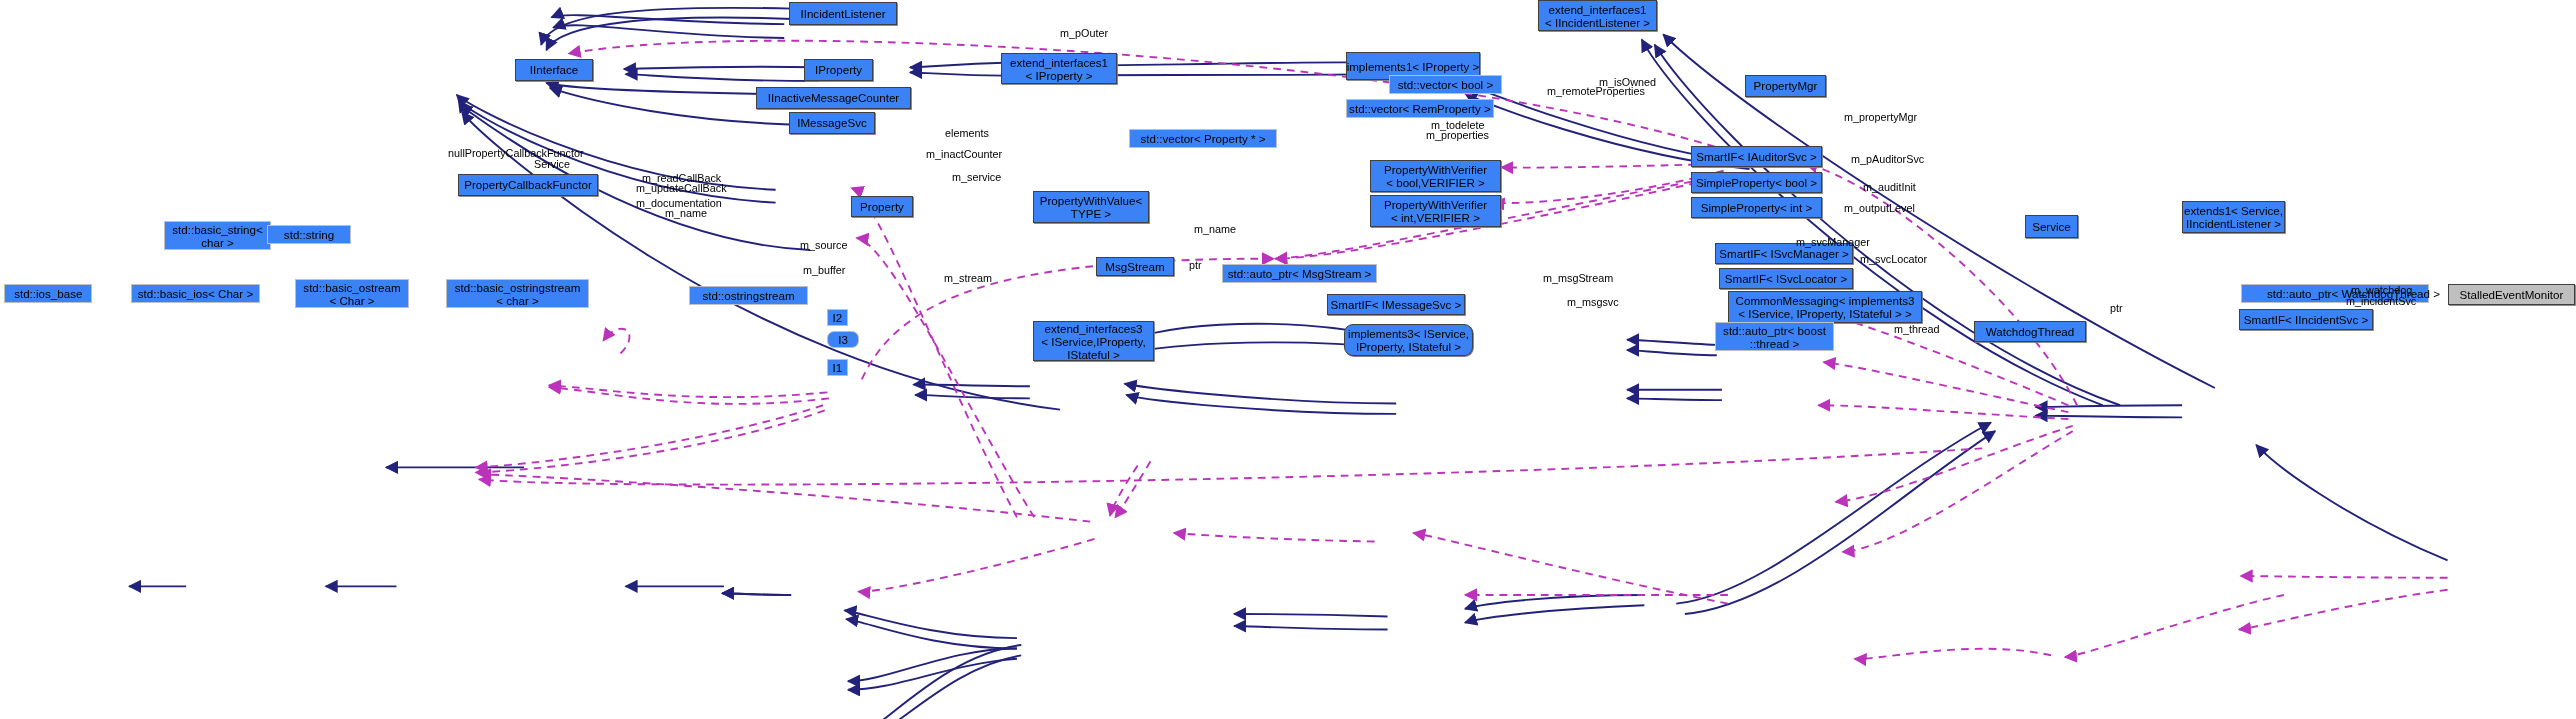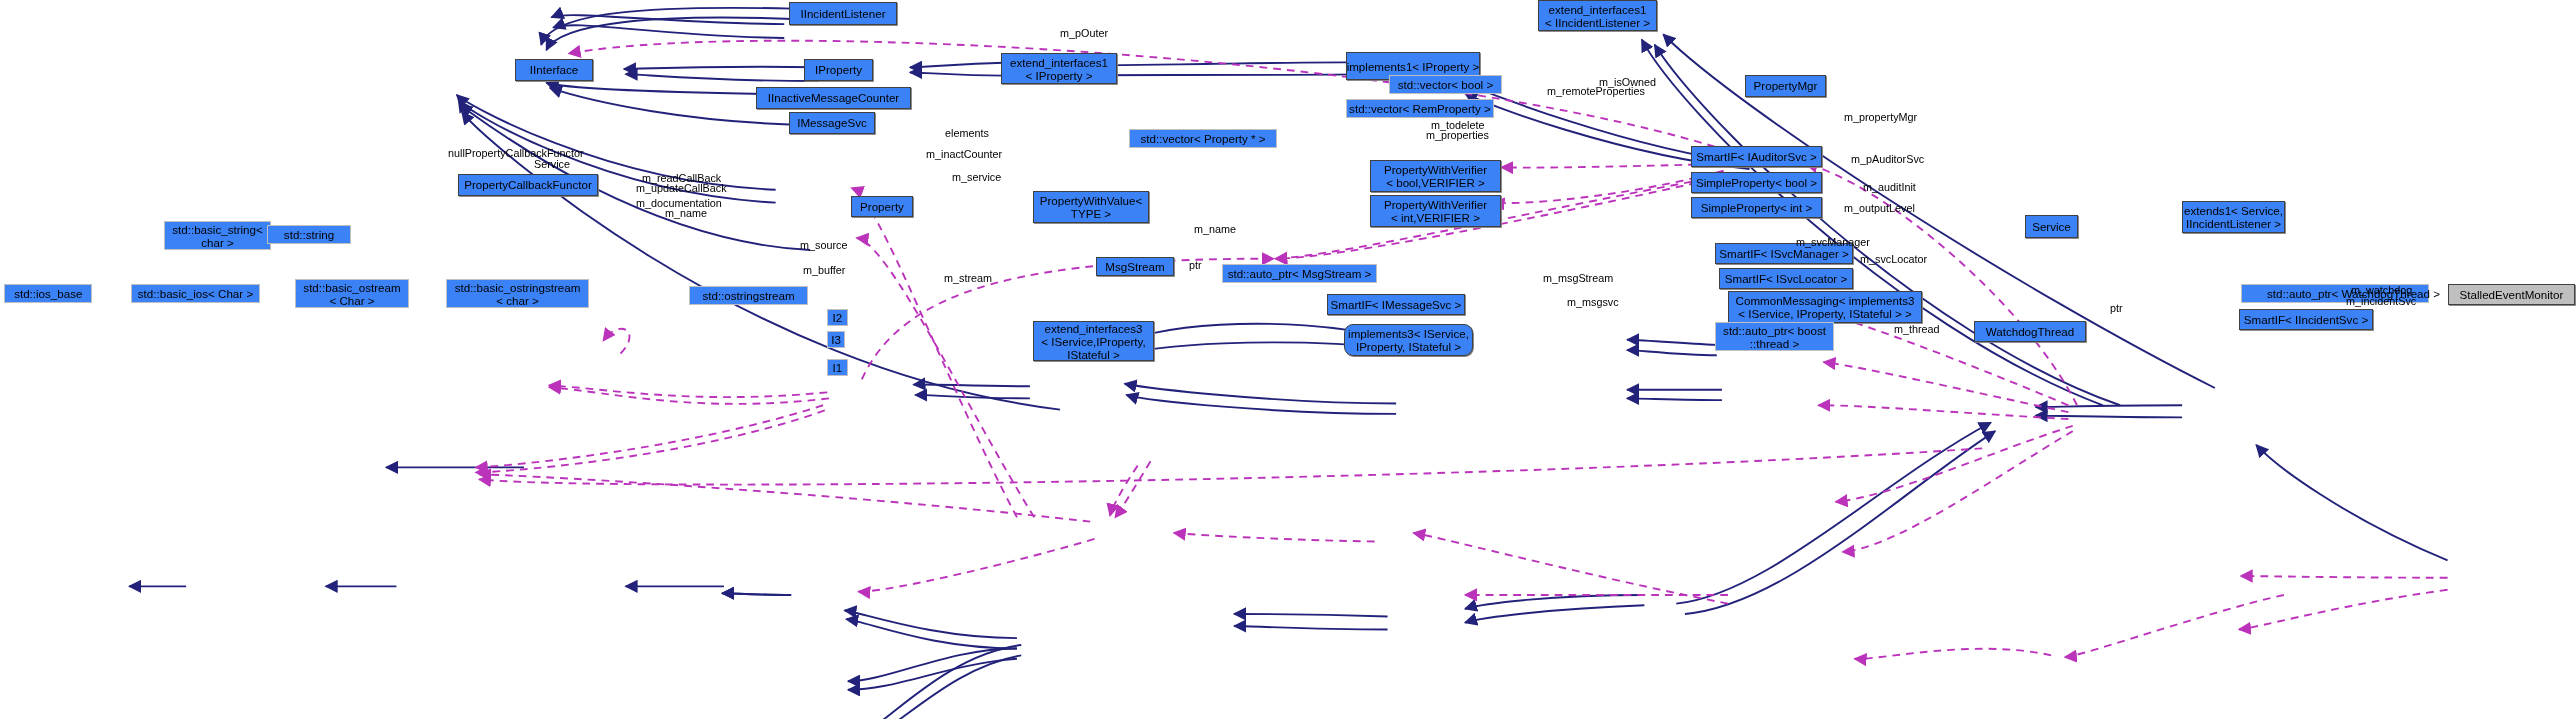--- a/index.html
+++ b/index.html
@@ -250,21 +250,21 @@
 &lt; char &gt;</span></div>
   <div class="node ext" style="left:689px;top:286px;width:119px;height:19px;"><span>std::ostringstream</span></div>
   <div class="node ext" style="left:2241px;top:284px;width:188px;height:19px;padding-left:37px;"><span>std::auto_ptr&lt; WatchdogThread &gt;</span></div>
   <div class="node focus" style="left:2448px;top:284px;width:127px;height:20.7px;"><span>StalledEventMonitor</span></div>
   <div class="node cls" style="left:1728px;top:291px;width:194px;height:32px;"><span>CommonMessaging&lt; implements3
 &lt; IService, IProperty, IStateful &gt; &gt;</span></div>
   <div class="node cls" style="left:1327px;top:294px;width:138px;height:20.7px;"><span>SmartIF&lt; IMessageSvc &gt;</span></div>
   <div class="node cls" style="left:2239px;top:309px;width:134px;height:20.7px;"><span>SmartIF&lt; IIncidentSvc &gt;</span></div>
   <div class="node ext" style="left:827px;top:309px;width:20.7px;height:17px;"><span>I2</span></div>
   <div class="node cls" style="left:1974px;top:321px;width:112px;height:20.7px;"><span>WatchdogThread</span></div>
-  <div class="node ext" style="left:827px;top:331px;width:18px;height:17px;"><span>I3</span></div>
+  <div class="node ext" style="left:827px;top:331px;width:32px;height:17px;border-radius:7px;"><span>I3</span></div>
   <div class="node cls" style="left:1033px;top:321px;width:121px;height:40px;"><span>extend_interfaces3
 &lt; IService,IProperty,
 IStateful &gt;</span></div>
   <div class="node cls" style="left:1344px;top:324px;width:129px;height:32px;border-radius:9px;"><span>implements3&lt; IService,
 IProperty, IStateful &gt;</span></div>
   <div class="node ext" style="left:1715px;top:322px;width:119px;height:29px;"><span>std::auto_ptr&lt; boost
 ::thread &gt;</span></div>
   <div class="node ext" style="left:827px;top:359px;width:20.7px;height:17px;"><span>I1</span></div>
 
   <div class="edge-label" style="left:1060px;top:27px;">m_pOuter</div>

